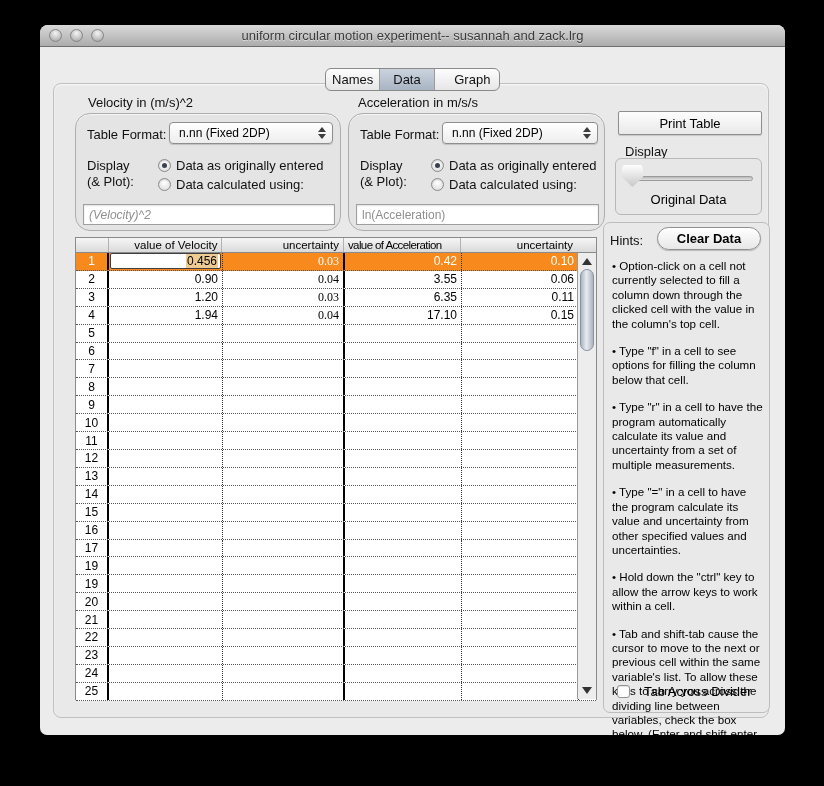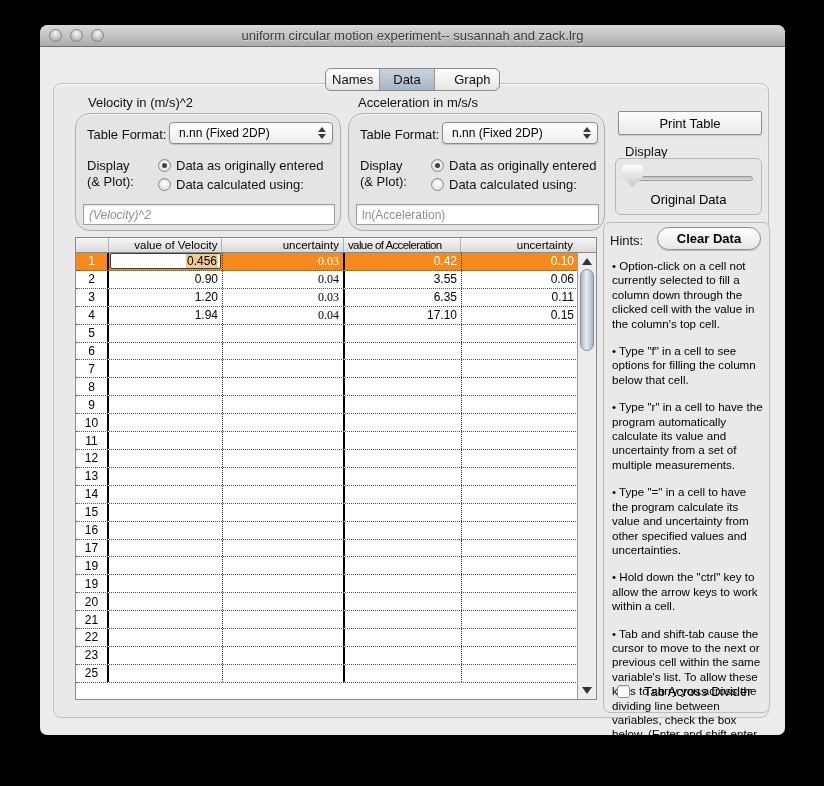--- a/index.html
+++ b/index.html
@@ -315,20 +315,27 @@
             <div class="td val w-u2 b-dot"></div>
           </div>
           <div class="trow">
             <div class="td num w-num">23</div>
             <div class="td val w-v1 b-dot"></div>
             <div class="td val w-u1 b-solid"></div>
             <div class="td val w-a b-dot"></div>
             <div class="td val w-u2 b-dot"></div>
           </div>
           <div class="trow">
+            <div class="td num w-num">24</div>
+            <div class="td val w-v1 b-dot"></div>
+            <div class="td val w-u1 b-solid"></div>
+            <div class="td val w-a b-dot"></div>
+            <div class="td val w-u2 b-dot"></div>
+          </div>
+          <div class="trow">
             <div class="td num w-num">25</div>
             <div class="td val w-v1 b-dot"></div>
             <div class="td val w-u1 b-solid"></div>
             <div class="td val w-a b-dot"></div>
             <div class="td val w-u2 b-dot"></div>
           </div>
         </div>
       <div class="scrollcol">
         <div class="sc-up"></div>
         <div class="sc-thumb"></div>

